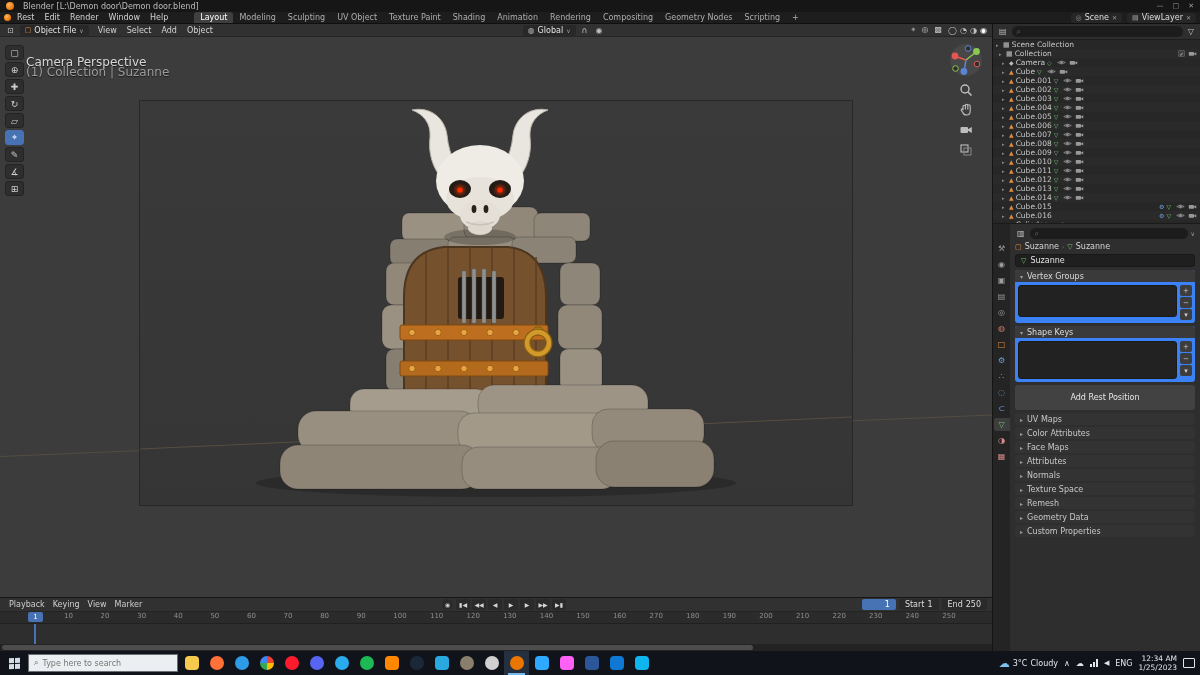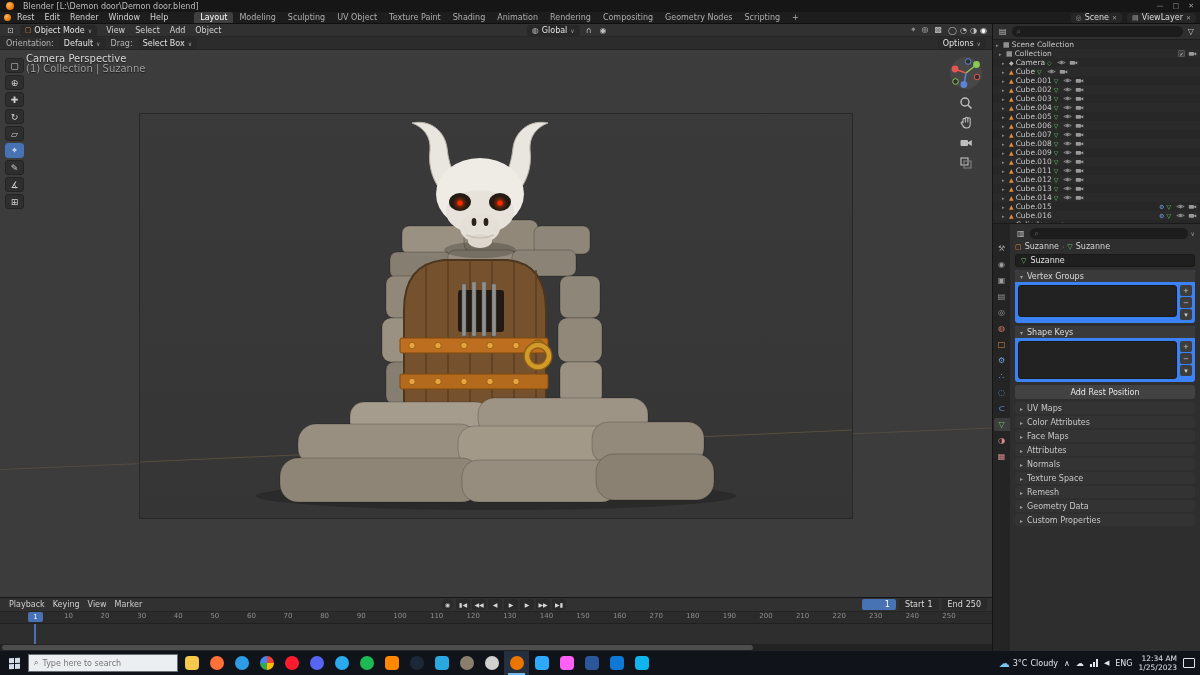--- a/index.html
+++ b/index.html
@@ -37,21 +37,21 @@
   .shade-circles .on{color:#fff}
 
   
   .vp-body{position:relative;flex:1;background:#3c3c3c;overflow:hidden}
   .horizon{position:absolute;left:-30px;top:398px;width:1060px;height:1px;background:rgba(205,170,100,.16);transform:rotate(-2.4deg)}
   .cam{position:absolute;left:140px;top:64px;width:712px;height:404px;background:#373737;outline:1px solid rgba(0,0,0,.35)}
   .cam svg{display:block}
   .tools{position:absolute;left:5px;top:8px;display:flex;flex-direction:column;gap:2px;z-index:3}
   .tool-btn{width:19px;height:15px;background:#2e2e2e;border:1px solid #232323;border-radius:3px;color:#cfcfcf;display:flex;align-items:center;justify-content:center;font-size:9px}
   .tool-btn.active{background:#4772b3;border-color:#4772b3;color:#fff}
-  .vp-overlay{position:absolute;left:26px;top:4px;z-index:3;font-size:10px;line-height:10px;text-shadow:0 1px 1px rgba(0,0,0,.6)}
+  .vp-overlay{position:absolute;left:26px;top:20px;z-index:3;font-size:12px;line-height:10px;text-shadow:0 1px 1px rgba(0,0,0,.6)}
   .vp-overlay .l1{color:#d8d8d8}
   .vp-overlay .l2{color:#9c9c9c}
   .gizmos{position:absolute;right:9px;top:6px;z-index:3;display:flex;flex-direction:column;align-items:center;gap:6px}
   .gz-btn{opacity:.85}
 
   
   .timeline{height:54px;display:flex;flex-direction:column;background:#262626;border-top:1px solid #161616}
   .tl-h{height:14px;background:#313131;display:flex;align-items:center;gap:3px;padding:0 5px;font-size:8px;border-bottom:1px solid #242424}
   .tl-menu{padding:0 4px;color:#cfcfcf}
   .tl-spacer{flex:1}
@@ -100,21 +100,21 @@
   .pcrumb .sep{color:#777;font-size:6px}
   .pname{height:13px;background:#1f1f1f;border:1px solid #181818;border-radius:3px;display:flex;align-items:center;gap:4px;padding:0 5px;color:#e5e5e5}
   .panel{background:#3b82f6;border-radius:3px;overflow:hidden}
   .panel-h{height:12px;display:flex;align-items:center;gap:4px;padding:0 5px;color:#ddd;background:#3a3a3a}
   .panel-h .pc{font-size:6px;color:#9a9a9a}
   .panel-body{padding:3px;display:flex;gap:3px}
   .listbox{flex:1;background:#222;border:1px solid #1a1a1a;border-radius:3px}
   .lb-vg{height:32px}.lb-sk{height:38px}
   .minicol{display:flex;flex-direction:column;gap:1px}
   .mini{width:12px;height:11px;background:#3d3d3d;border-radius:2px;display:flex;align-items:center;justify-content:center;color:#ccc;font-size:7px}
-  .rest-btn{height:14px;background:#424242;border-radius:3px;display:flex;align-items:center;justify-content:center;color:#e8e8e8}
+  .rest-btn{height:25px;background:#424242;border-radius:3px;display:flex;align-items:center;justify-content:center;color:#e8e8e8}
   .cpanel{height:12px;background:#333;border-radius:3px;display:flex;align-items:center;gap:4px;padding:0 5px;color:#c8c8c8;flex:0 0 auto}
   .cpanel .pc{font-size:6px;color:#9a9a9a}
 
   
   .taskbar{height:24px;background:#10141a;display:flex;align-items:center;gap:1px;padding:0 1px;font-size:8px}
   .start{width:26px;height:24px;display:grid;place-items:center}
   .winlogo{display:grid;grid-template-columns:5px 5px;grid-template-rows:5px 5px;gap:1px;transform:skewY(-3deg)}
   .winlogo i{background:#d4dde7}
   .tb-search{width:150px;height:18px;background:#eceff2;border:1px solid #6a6f76;display:flex;align-items:center;gap:4px;padding:0 5px;color:#3c3c3c}
   .tb-search input{border:none;background:transparent;outline:none;font-size:8px;width:110px;color:#333;font-family:"DejaVu Sans",sans-serif}
@@ -184,21 +184,21 @@
   </div>
 
   <div class="main">
 
     <div class="left">
 
       <div class="vp-h1">
         <span class="hicon">⊡</span>
         <div class="dropdown">
           <span class="t-orange" style="font-size:7px">▢</span>
-          <span>Object Mode</span>
+          <span>Object File</span>
           <span class="caret">∨</span>
         </div>
         <nav style="display:flex">
 
         <span class="menu-item">View</span>
             <span class="menu-item">Select</span>
             <span class="menu-item">Add</span>
             <span class="menu-item">Object</span>
           </nav>
         <span class="top-spacer"></span>
@@ -218,37 +218,20 @@
           </div>
         <div class="shade-circles">
 
         <span>◯</span>
             <span>◔</span>
             <span>◑</span>
             <span class=" on">◉</span>
           </div>
       </div>
 
-      <div class="vp-h2">
-        <span>Orientation:</span>
-        <div class="dropdown">
-          <span>Default</span>
-          <span class="caret">∨</span>
-        </div>
-        <span>Drag:</span>
-        <div class="dropdown">
-          <span>Select Box</span>
-          <span class="caret">∨</span>
-        </div>
-        <span class="top-spacer"></span>
-        <div class="dropdown">
-          <span>Options</span>
-          <span class="caret">∨</span>
-        </div>
-      </div>
 
       <div class="vp-body">
         <div class="horizon"></div>
 
         <div class="tools">
 
         <span class="tool-btn">▢</span>
             <span class="tool-btn">⊕</span>
             <span class="tool-btn">✚</span>
             <span class="tool-btn">↻</span>

